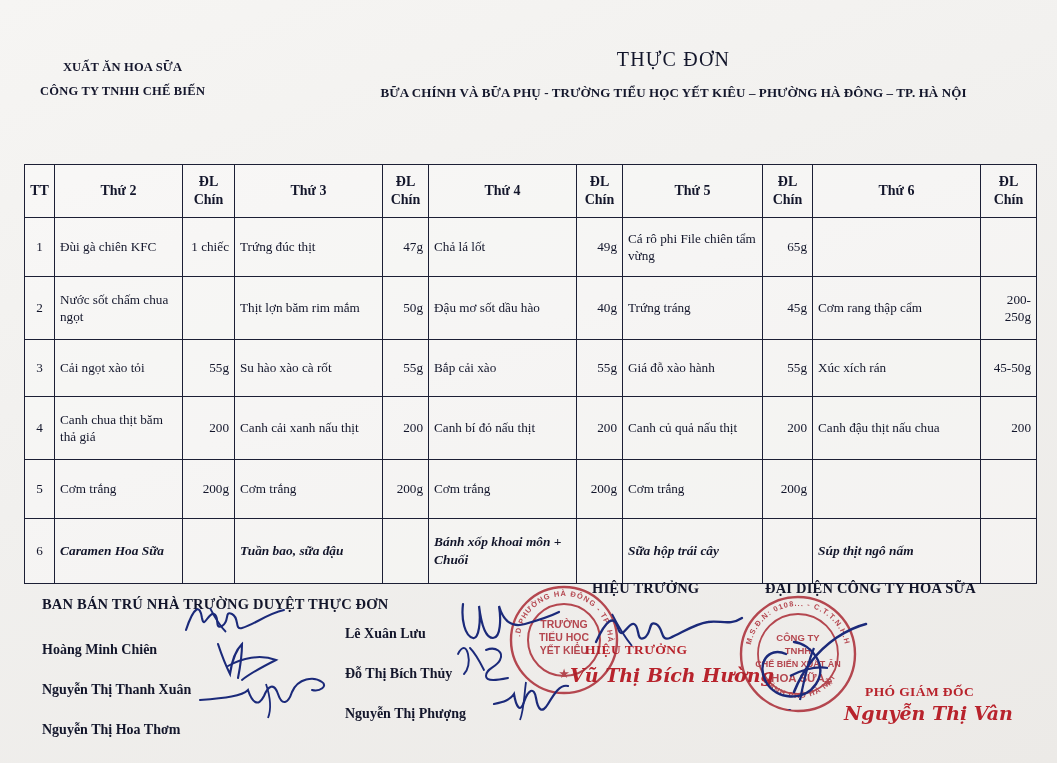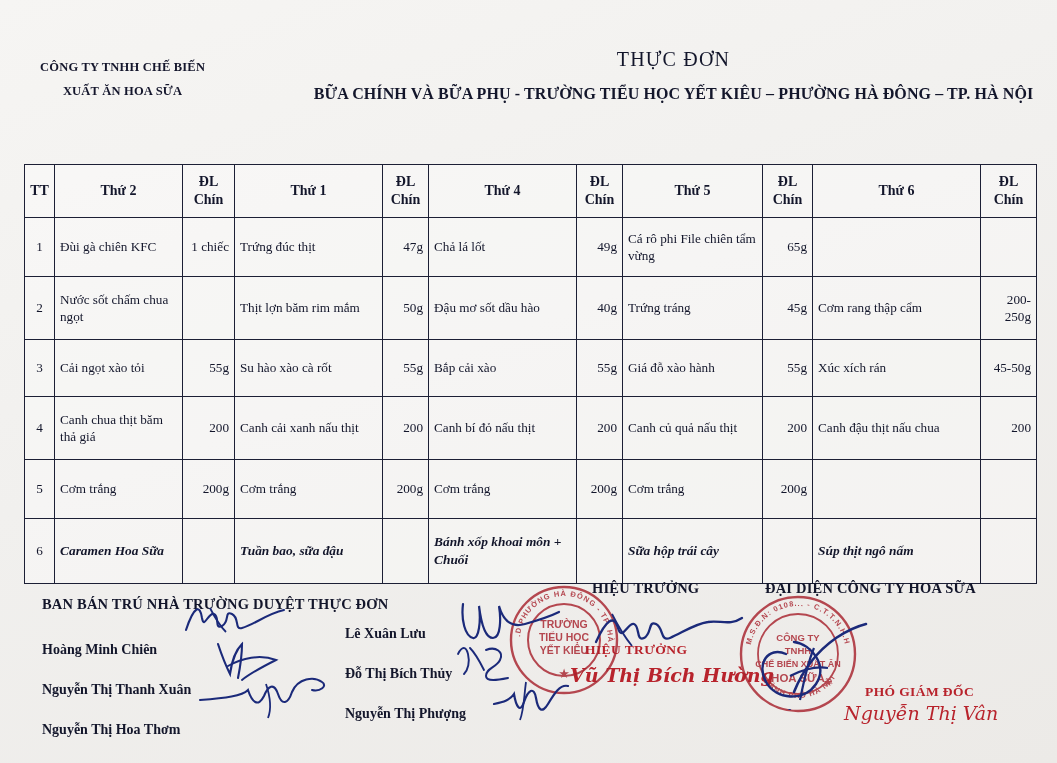--- a/index.html
+++ b/index.html
@@ -52,21 +52,21 @@
     left: 300px; right: 10px; top: 10px;
     text-align: center;
   }
   .doc-title {
     font-size: 20px;
     font-weight: normal;
     letter-spacing: 1.2px;
     margin-bottom: 14px;
   }
   .doc-subtitle {
-    font-size: 16px;
+    font-size: 13px;
     font-weight: bold;
     letter-spacing: .1px;
     margin-bottom: 11px;
     text-align: center;
   }
   .doc-week {
     font-size: 13px;
     font-weight: bold;
   }
   
@@ -160,21 +160,21 @@
   .role-dark {
     color: #2a2c3f;
     font-weight: bold;
     font-size: 13.5px;
     letter-spacing: .4px;
     white-space: nowrap;
   }
   .deputy-name {
     font-family: "DejaVu Serif", serif;
     font-style: italic;
-    font-weight: normal;
+    font-weight: bold;
     color: #b8232c;
     font-size: 19px;
     white-space: nowrap;
   }
   
   .stamp {
     position: absolute;
     border-radius: 50%;
     color: #a8232e;
     opacity: .82;
@@ -187,22 +187,22 @@
 </style>
 </head>
 <body>
 
 <div class="page">
 
   <div class="header">
 
     <div class="logo-block">
       <div class="company-lines">
+        <div>XUẤT ĂN HOA SỮA</div>
         <div>CÔNG TY TNHH CHẾ BIẾN</div>
-        <div>XUẤT ĂN HOA SỮA</div>
       </div>
     </div>
 
     <div class="title-block">
       <div class="doc-title">THỰC ĐƠN</div>
       <div class="doc-subtitle">BỮA CHÍNH VÀ BỮA PHỤ - TRƯỜNG TIỂU HỌC YẾT KIÊU – PHƯỜNG HÀ ĐÔNG – TP. HÀ NỘI</div>
     </div>
   </div>
 
   <div class="menu-table-wrap">
@@ -221,21 +221,21 @@
           <col style="width:56px">
       </colgroup>
       <thead>
         <tr>
           <th class="tt-head">TT</th>
           <th>Thứ 2</th>
           <th class="dl-head">
             <span>ĐL</span>
             <span>Chín</span>
           </th>
-          <th>Thứ 1</th>
+          <th>Thứ 3</th>
           <th class="dl-head">
             <span>ĐL</span>
             <span>Chín</span>
           </th>
           <th>Thứ 4</th>
           <th class="dl-head">
             <span>ĐL</span>
             <span>Chín</span>
           </th>
           <th>Thứ 5</th>

